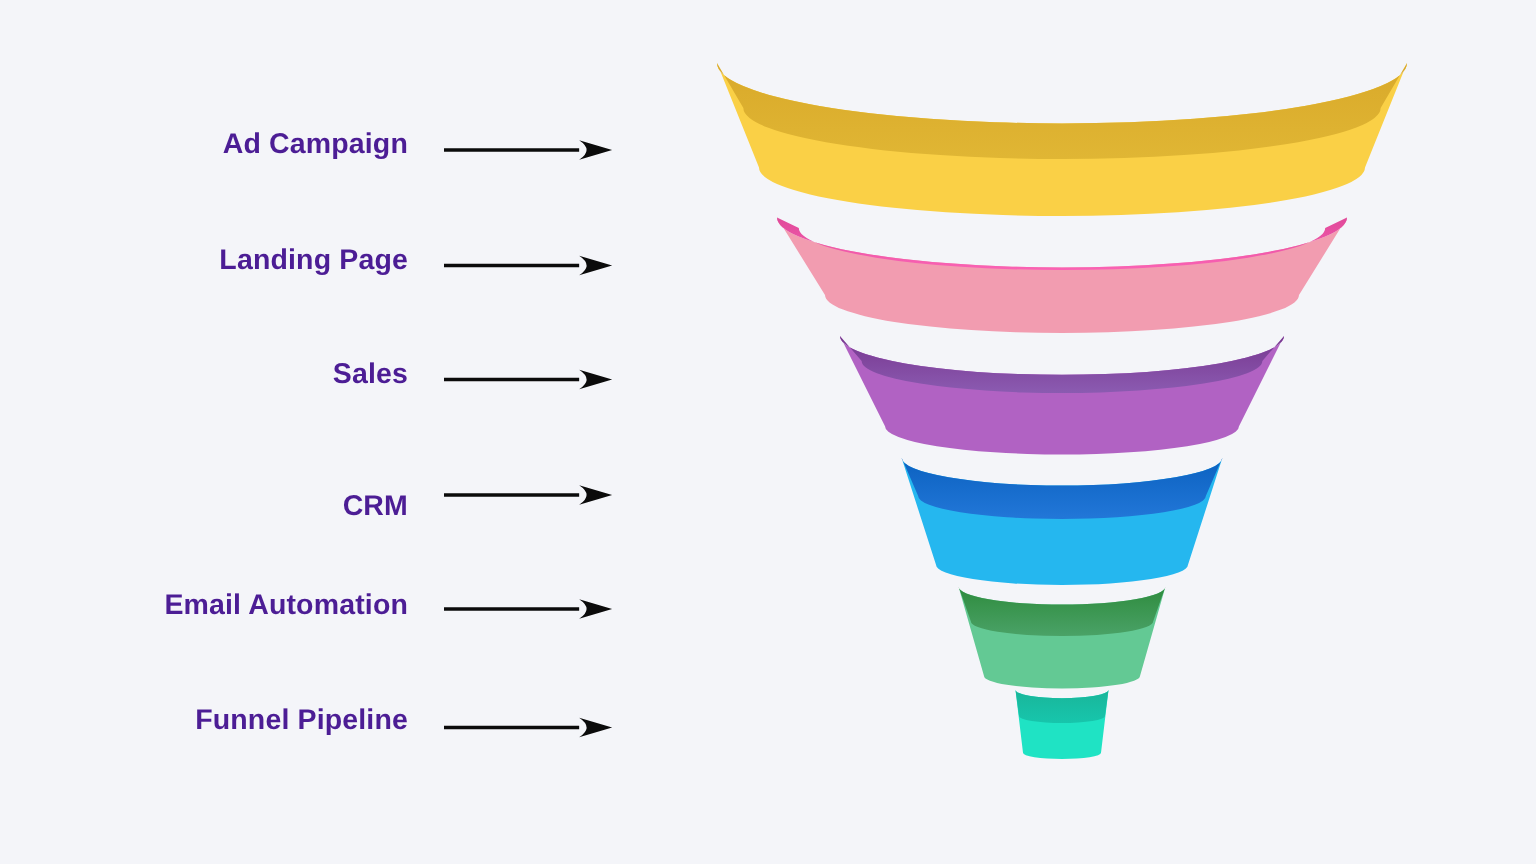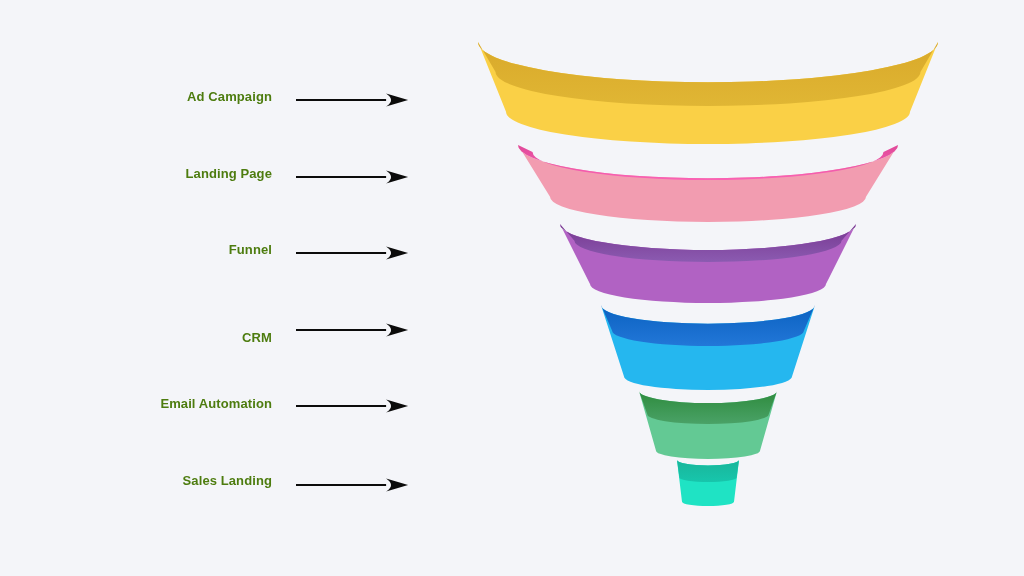--- a/index.html
+++ b/index.html
@@ -19,23 +19,23 @@
     height: 576px;
     background: #f4f5f9;
   }
   .stage-label {
     position: absolute;
     right: 0;
     top: 0;
     height: 28px;
     line-height: 28px;
     white-space: nowrap;
-    font-size: 13px;
+    font-size: 19px;
     font-weight: bold;
-    color: #4d7c0f;
+    color: #4c1d95;
     letter-spacing: 0.1px;
   }
   .labels-col {
     position: absolute;
     left: 0;
     top: 0;
     width: 272px;
     height: 576px;
   }
   .arrows-col {
@@ -109,24 +109,24 @@
         <g>
           <path d="M 677 460 L 682 501.84 A 26 4.16 0 0 0 734 501.84 L 739 460 A 31 5.425 0 0 1 677 460 Z" fill="#1fe3c4"></path>
           <path d="M 677 460 A 31 5.425 0 0 0 739 460 L 736.6086956521739 477.4226086956522 A 28.608695652173914 4.5773913043478265 0 0 1 679.3913043478261 477.4226086956522 Z" fill="url(#rimgrad5)"></path>
         </g>
       </g>
   </svg>
 
   <div class="labels-col">
     <div class="stage-label" style="top:83px;">Ad Campaign</div>
     <div class="stage-label" style="top:160px;">Landing Page</div>
-    <div class="stage-label" style="top:236px;">Funnel</div>
+    <div class="stage-label" style="top:236px;">Sales</div>
     <div class="stage-label" style="top:324px;">CRM</div>
     <div class="stage-label" style="top:390px;padding-left:32px;">Email Automation</div>
-    <div class="stage-label" style="top:467px;">Sales Landing</div>
+    <div class="stage-label" style="top:467px;">Funnel Pipeline</div>
   </div>
 
   <svg class="arrows-col" width="125" height="576" viewBox="0 0 125 576">
     <g id="arrows-group">
         <g>
           <line x1="4" y1="100" x2="94.1" y2="100" stroke="#0b0b0b" stroke-width="2.2"></line>
           <path d="M 116.1 100 L 94.1 93.5 Q 104 100 94.1 106.5 Z" fill="#0b0b0b"></path>
         </g>
         <g>
           <line x1="4" y1="177" x2="94.1" y2="177" stroke="#0b0b0b" stroke-width="2.2"></line>

